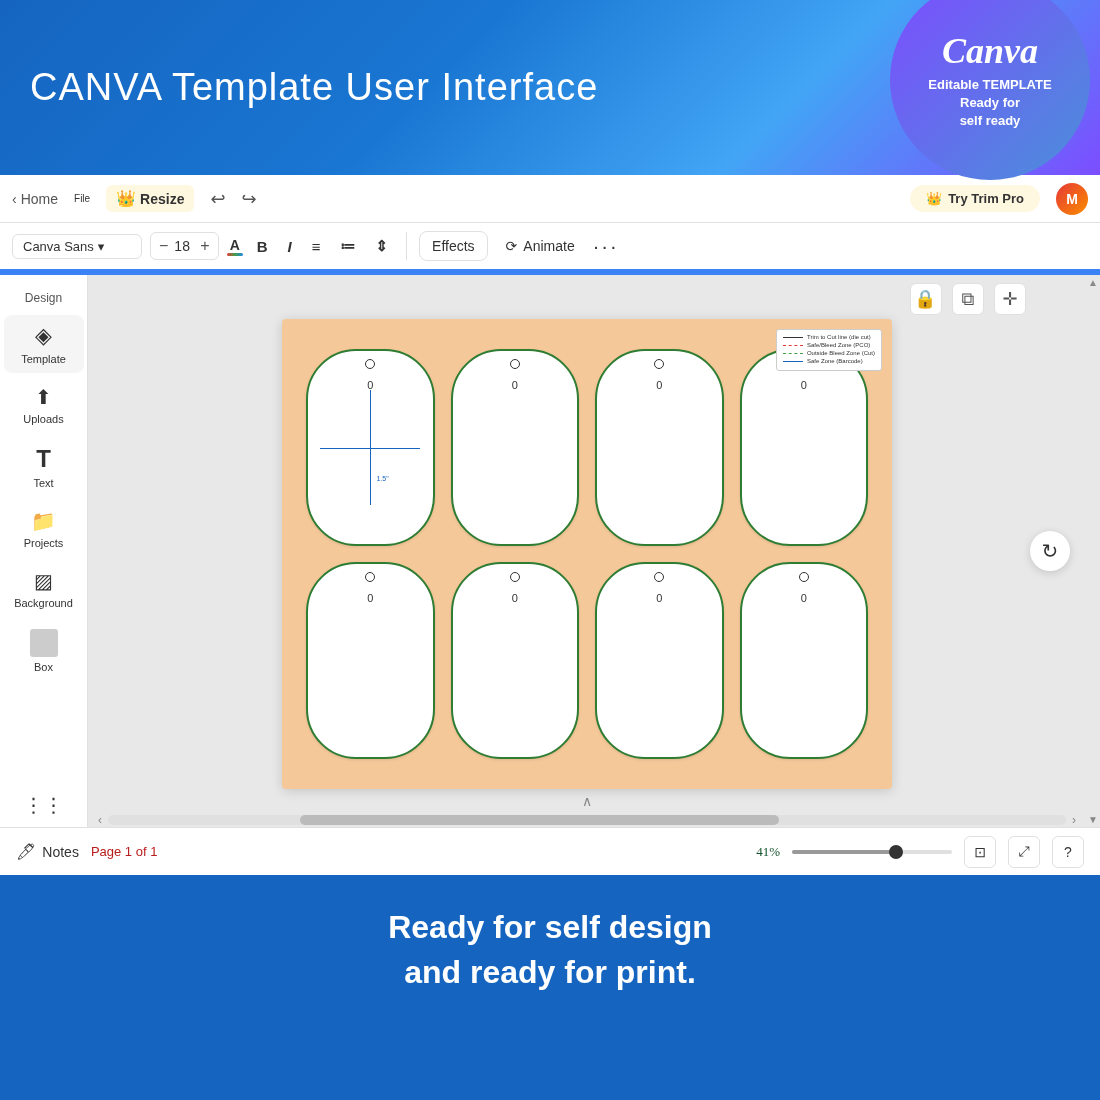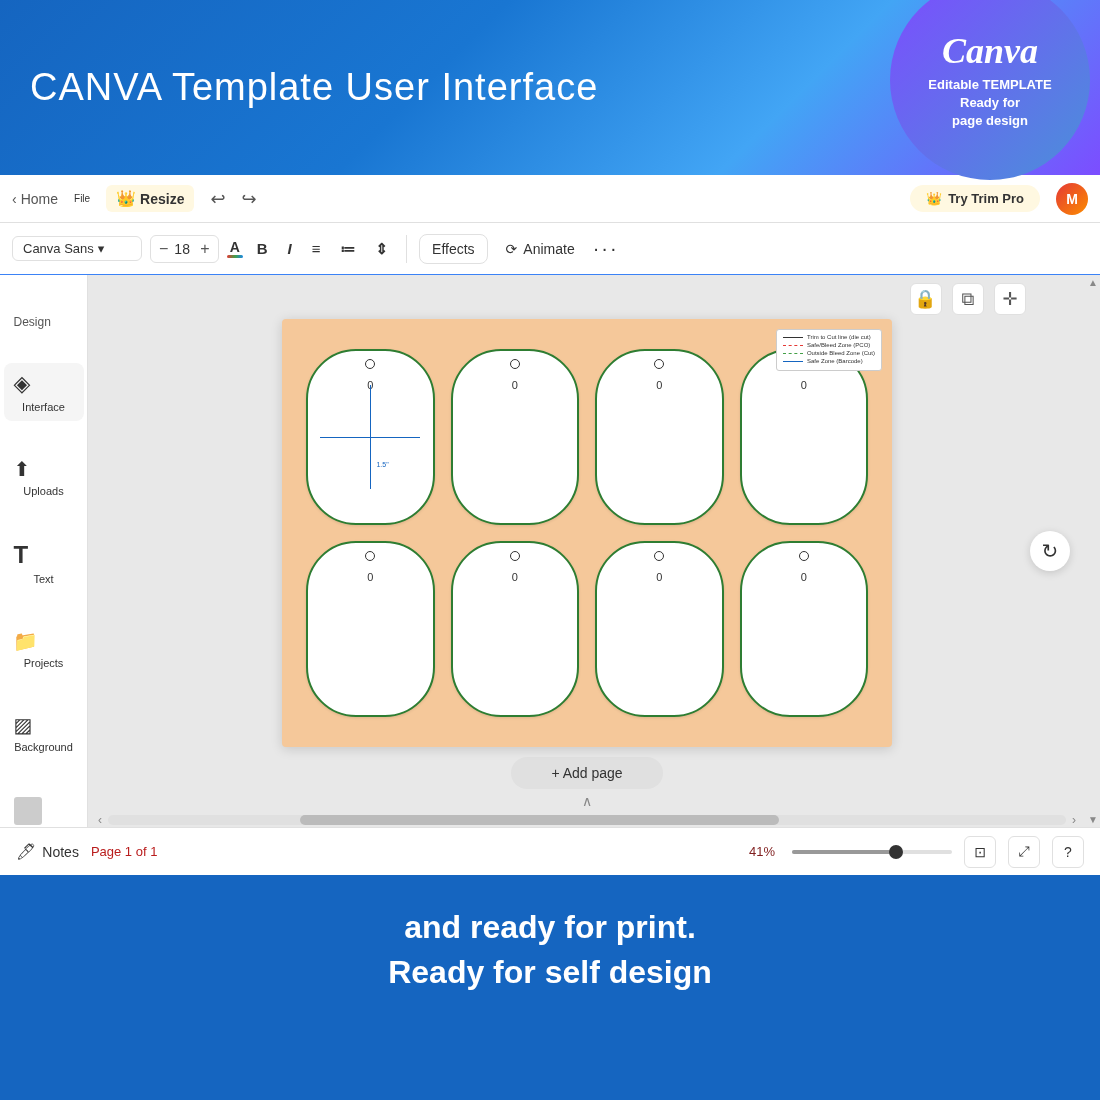--- a/index.html
+++ b/index.html
@@ -99,21 +99,21 @@
       color: white; font-weight: 700; font-size: 14px;
     }
 
     
     .toolbar {
       background: white;
       height: 52px;
       display: flex;
       align-items: center;
       padding: 0 12px;
-      border-bottom: 1px solid #3b82f6;
+      border-bottom: 6px solid #3b82f6;
       gap: 8px;
     }
     .font-select {
       display: flex; align-items: center; gap: 4px;
       border: 1px solid #e0e0e0; border-radius: 6px;
       padding: 4px 10px; font-size: 13px; cursor: pointer;
       min-width: 130px; color: #333;
     }
     .font-size-ctrl {
       display: flex; align-items: center; gap: 6px;
@@ -157,23 +157,23 @@
       width: 88px;
       background: white;
       border-right: 1px solid #e0e0e0;
       display: flex;
       flex-direction: column;
       align-items: center;
       padding-top: 10px;
       gap: 4px;
     }
     .sidebar-item {
-      display: flex; flex-direction: column; 
+      display: flex; flex-direction: column; align-items: center;
       padding: 8px 10px; border-radius: 8px; cursor: pointer;
-      width: 80px; gap: 4px; margin-top: 24px;
+      width: 80px; gap: 4px;
     }
     .sidebar-item.active { background: #f5f5f5; }
     .sidebar-icon { font-size: 22px; color: #333; }
     .sidebar-label { font-size: 11px; color: #333; text-align: center; }
     .sidebar-item.design-tab { padding: 6px 10px; }
     .design-label { font-size: 12px; color: #555; font-weight: 500; }
     .sidebar-spacer { flex: 1; }
     .sidebar-dots { font-size: 20px; color: #333; cursor: pointer; margin-bottom: 10px; }
 
     
@@ -362,21 +362,21 @@
       gap: 12px;
     }
     .notes-btn {
       display: flex; align-items: center; gap: 6px;
       font-size: 14px; color: #333; cursor: pointer;
     }
     .page-info {
       font-size: 13px; color: #b91c1c;
     }
     .status-spacer { flex: 1; }
-    .zoom-pct { font-size: 13px; color: #7f1d1d; min-width: 36px; text-align: center; }
+    .zoom-pct { font-size: 13px; color: #14532d; min-width: 36px; text-align: right; font-family: Liberation Serif, serif; }
     .zoom-slider {
       width: 160px; height: 4px; background: #e0e0e0;
       border-radius: 2px; position: relative;
     }
     .zoom-thumb {
       position: absolute;
       left: 65%;
       top: 50%;
       transform: translate(-50%, -50%);
       width: 14px; height: 14px;
@@ -428,21 +428,21 @@
 </head>
 <body>
 
 <div class="top-banner">
   <span class="top-banner-title">CANVA Template User Interface</span>
   <div class="canva-badge">
     <span class="canva-badge-logo">Canva</span>
     <div class="canva-badge-text">
       <div>Editable TEMPLATE</div>
       <div>Ready for</div>
-      <div>page design</div>
+      <div>self ready</div>
     </div>
   </div>
 </div>
 
 <div class="canva-ui">
 
   <div class="menu-bar">
     <div class="menu-back">
       <span>‹</span>
       <span>Home</span>
@@ -495,21 +495,21 @@
   </div>
 
   <div class="main-area">
 
     <div class="sidebar">
       <div class="sidebar-item design-tab">
         <span class="design-label">Design</span>
       </div>
       <div class="sidebar-item active">
         <span class="sidebar-icon">◈</span>
-        <span class="sidebar-label">Interface</span>
+        <span class="sidebar-label">Template</span>
       </div>
       <div class="sidebar-item">
         <span class="sidebar-icon" style="font-size:20px;">⬆</span>
         <span class="sidebar-label">Uploads</span>
       </div>
       <div class="sidebar-item">
         <span class="sidebar-icon" style="font-size:24px;font-weight:700;">T</span>
         <span class="sidebar-label">Text</span>
       </div>
       <div class="sidebar-item">
@@ -589,23 +589,20 @@
           <span class="tag-number">0</span>
         </div>
         <div class="tag">
           <div class="tag-hole"></div>
           <span class="tag-number">0</span>
         </div>
       </div>
 
       <div class="rotate-btn">↻</div>
 
-      <div class="add-page-row">
-        <div class="add-page-btn">+ Add page</div>
-      </div>
 
       <div style="text-align:center;color:#888;font-size:14px;margin-top:4px;cursor:pointer;">∧</div>
 
       <div style="display:flex;align-items:center;width:100%;padding:0 10px;margin-top:4px;">
         <span style="font-size:12px;color:#888;cursor:pointer;">‹</span>
         <div class="h-scrollbar" style="flex:1;margin:0 6px;">
           <div class="h-scrollbar-thumb"></div>
         </div>
         <span style="font-size:12px;color:#888;cursor:pointer;">›</span>
       </div>
@@ -631,16 +628,16 @@
     </div>
     <div class="status-icon-btn">⊡</div>
     <div class="status-icon-btn">⤢</div>
     <div class="status-icon-btn">?</div>
   </div>
 
 </div>
 
 <div class="bottom-banner">
   <div class="bottom-text">
+    <div>Ready for self design</div>
     <div>and ready for print.</div>
-    <div>Ready for self design</div>
   </div>
 </div>
 
 </body></html>

